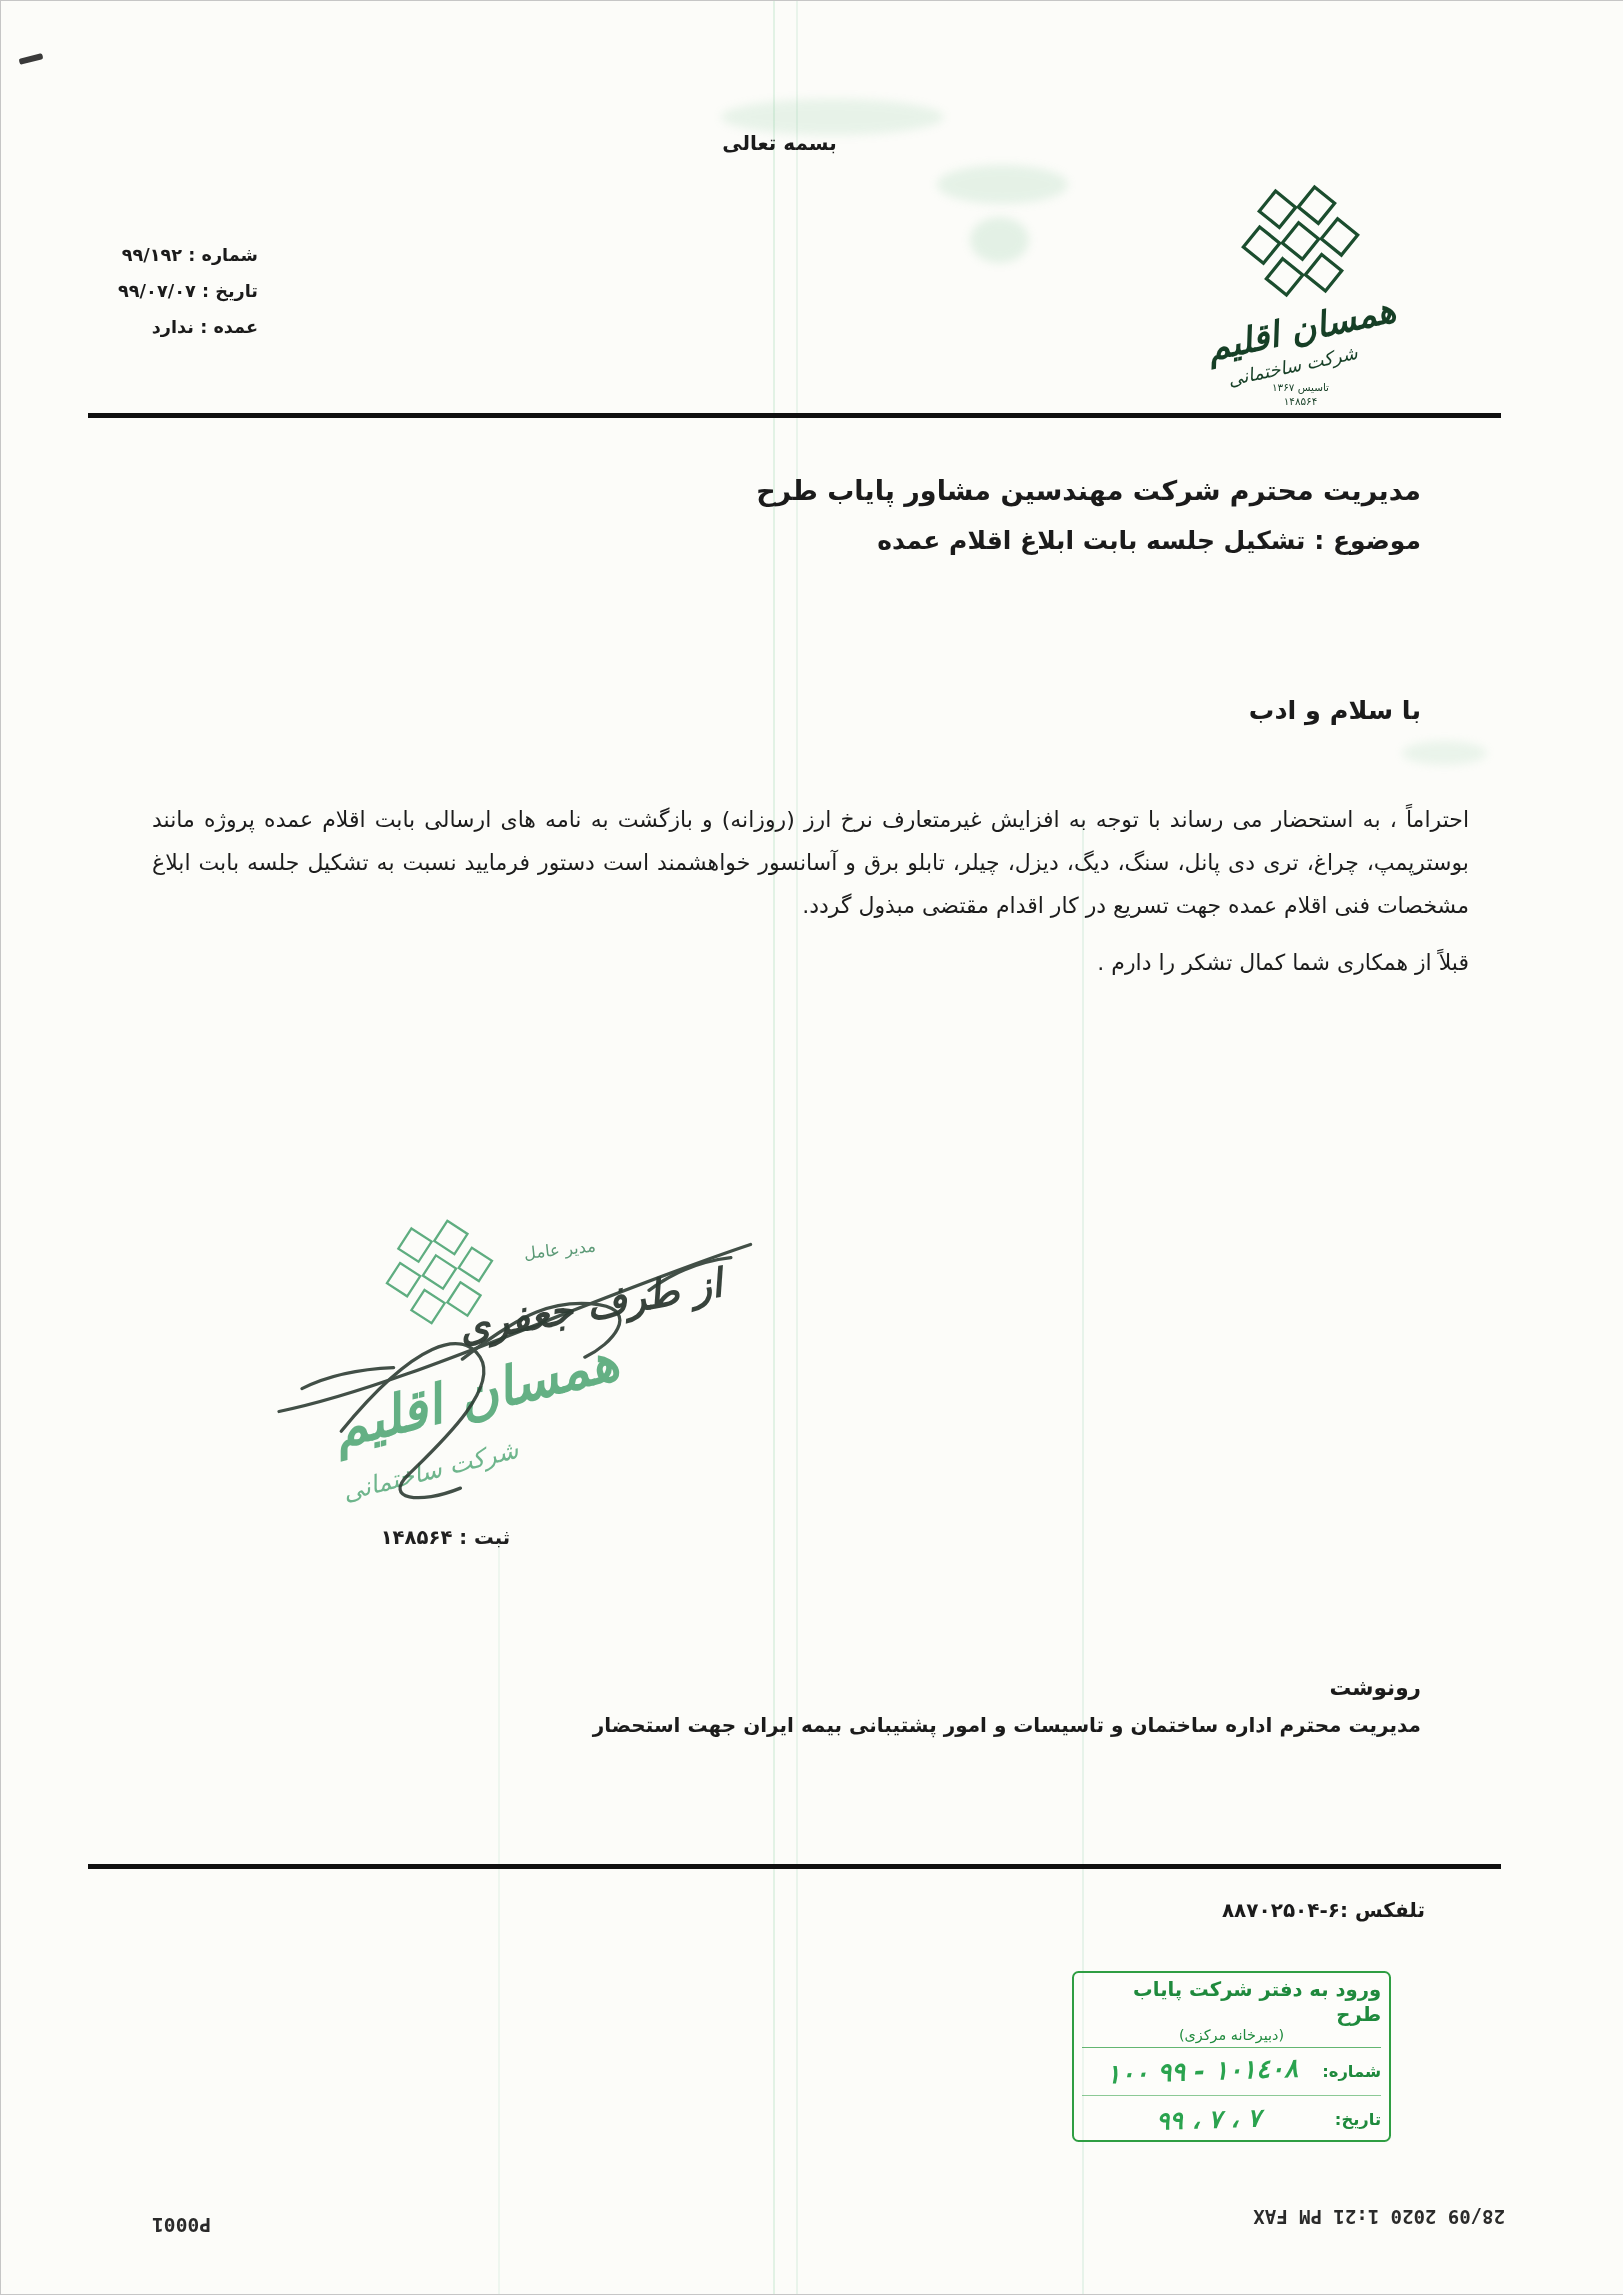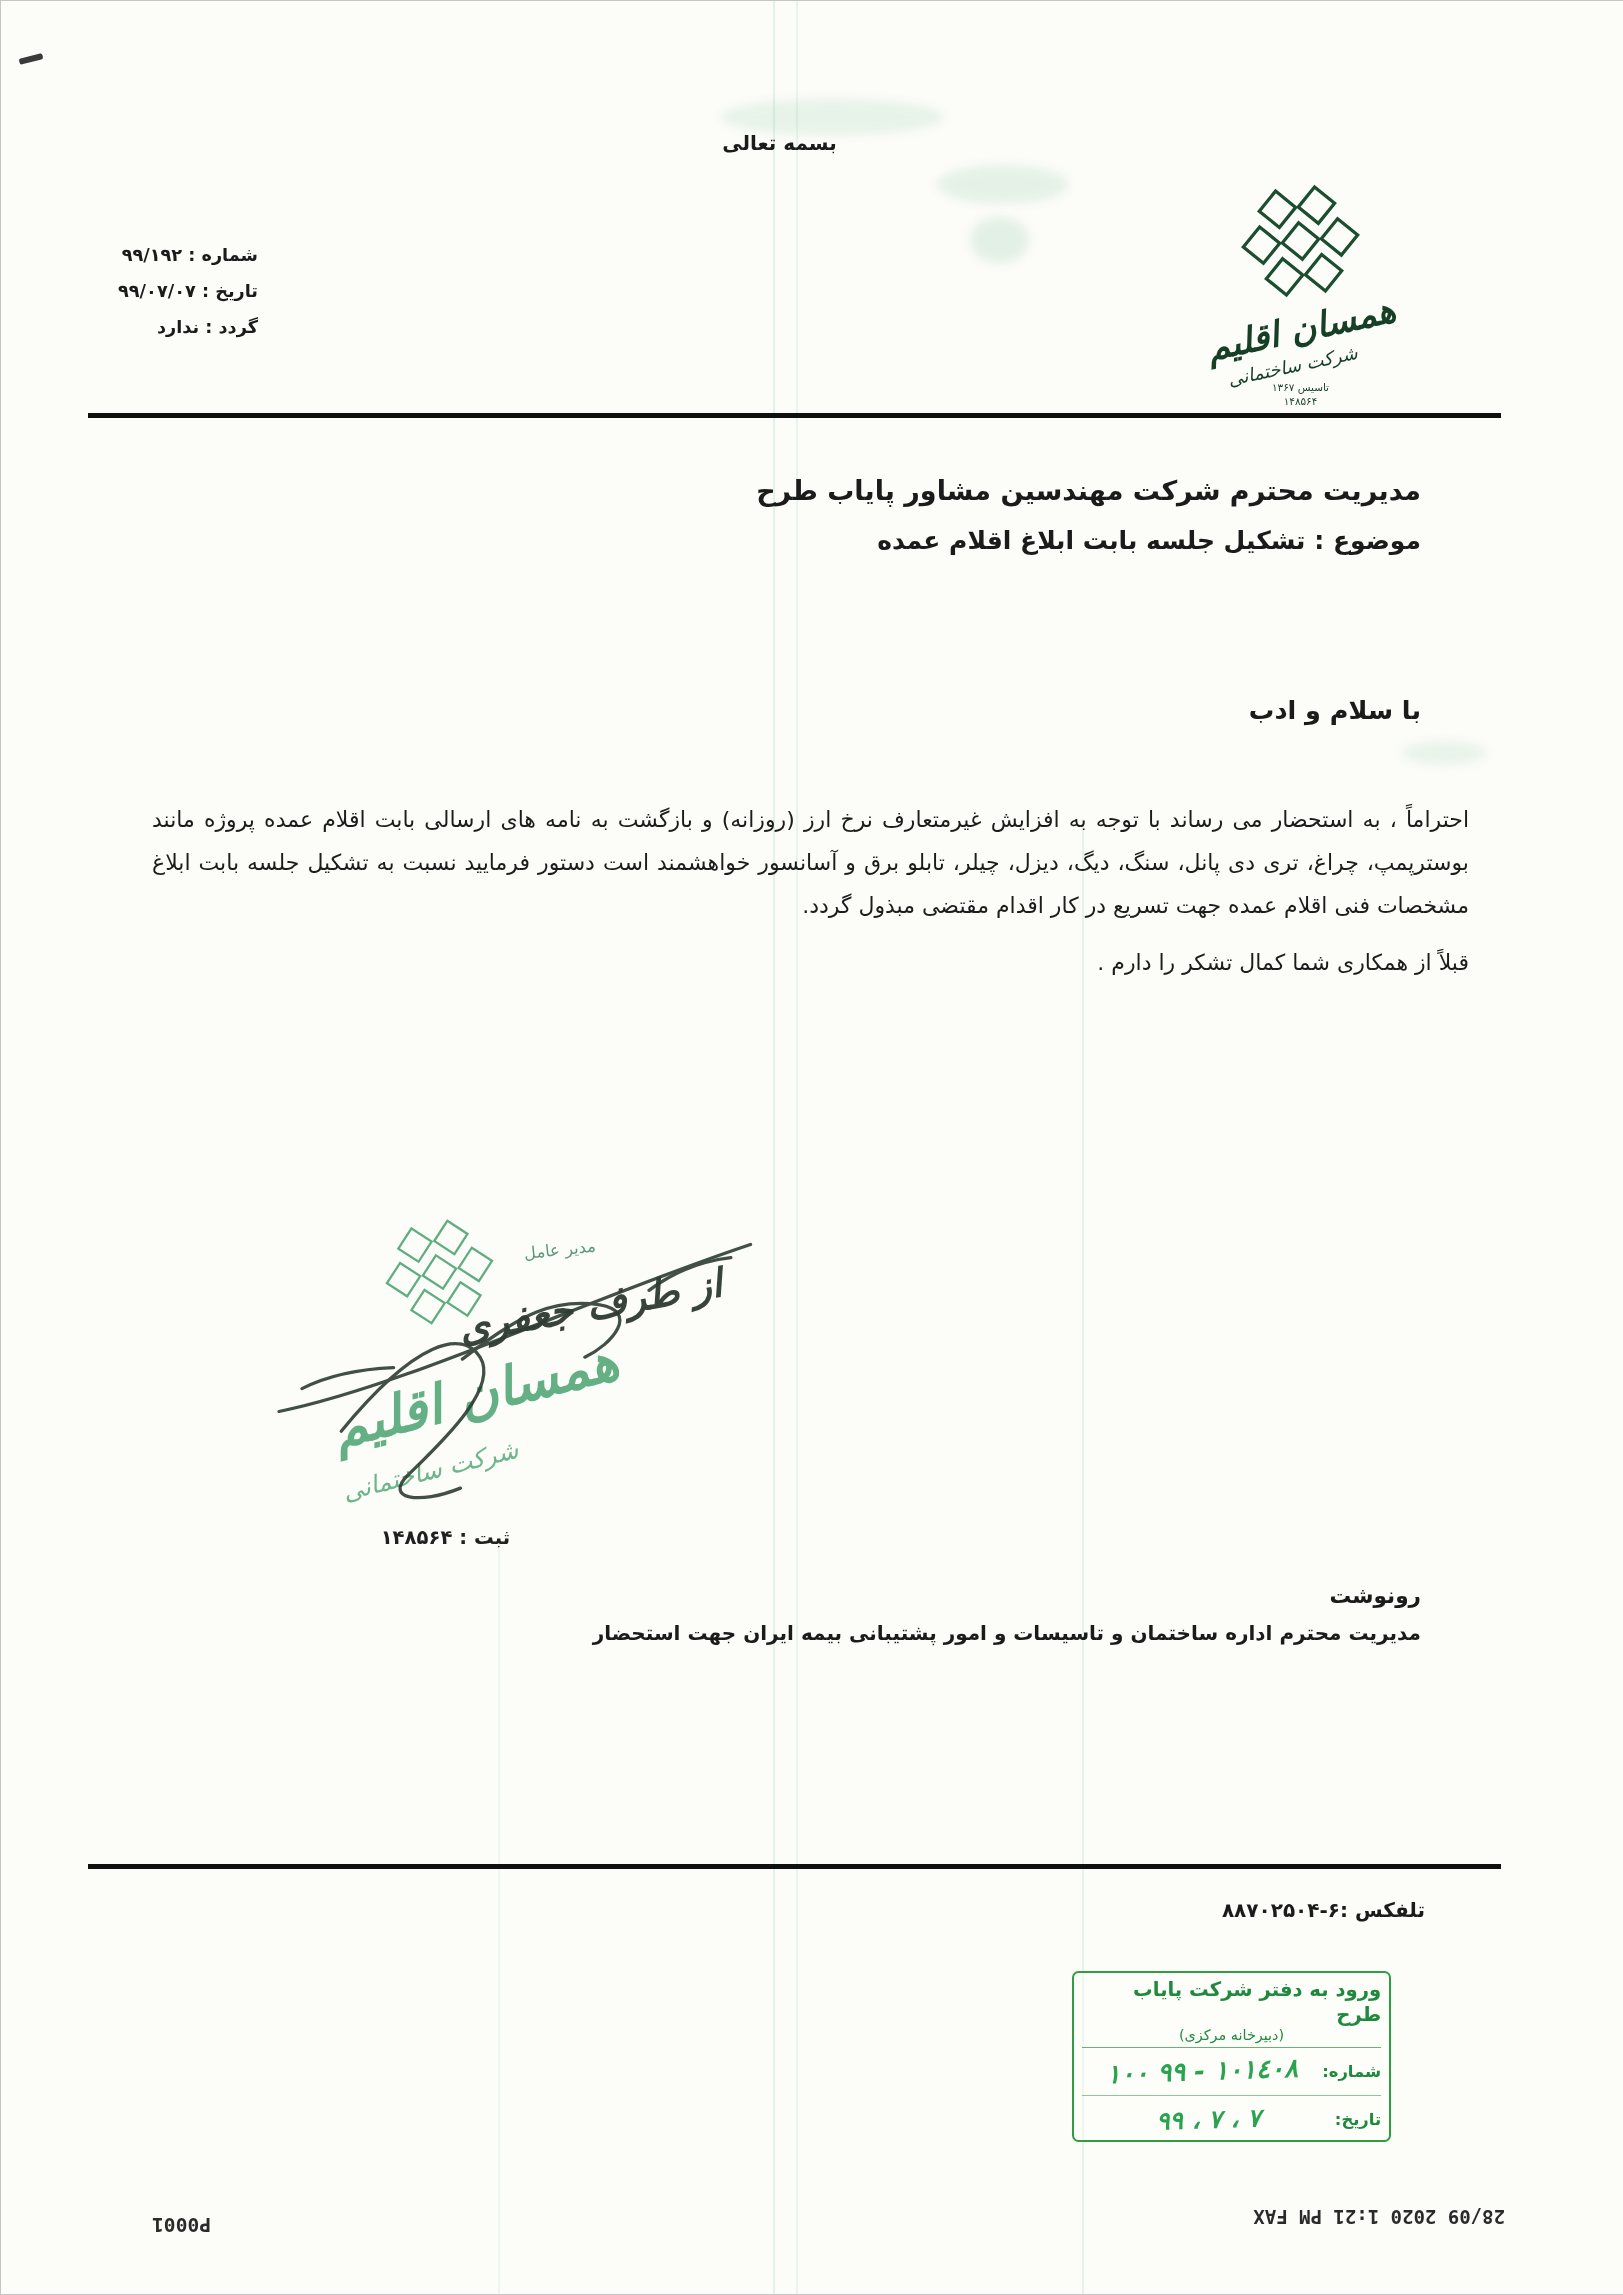--- a/index.html
+++ b/index.html
@@ -30,21 +30,21 @@
   .subject-line, .project-line { font-size:25px; font-weight:bold; margin-bottom:18.3px; }
   .salutation { top:694px; font-size:25.5px; font-weight:bold; }
 
   .body-block { left:137px; top:783px; width:1345px; direction:rtl;
     text-align:justify; font-size:22px; line-height:43px; color:#1c1c1c; }
   .body-block p { margin:14px; }
 
   .sig-reg { left:313px; top:1525px; width:196px; direction:rtl;
     font-size:19.6px; font-weight:bold; color:#202020; }
 
-  .cc-block { top:1582px;text-align:right; }
+  .cc-block { top:1674px;text-align:right; }
   .cc-label { font-size:21.6px; font-weight:bold; margin-bottom:13px; }
   .cc-text { font-size:20px; font-weight:bold; }
 
   .footer-row { left:193px; top:1897px; width:1231px; direction:rtl;
     display:flex; justify-content:space-between; align-items:baseline;
     font-size:20px; font-weight:bold; }
 
   .entry-stamp { left:1071px; top:1970px; width:319px; height:171px;
     border:2.6px solid #2f9e43; border-radius:6.5px; direction:rtl;
     color:#1f8a3d; padding:3.9px 7.9px 2.6px 7.9px; background:rgba(255,255,255,0.25); }
@@ -108,21 +108,21 @@
   <div class="abs meta-block">
     <div class="meta-line">
       <span>شماره :</span>
       <span>۹۹/۱۹۲</span>
     </div>
     <div class="meta-line">
       <span>تاریخ :</span>
       <span>۹۹/۰۷/۰۷</span>
     </div>
     <div class="meta-line">
-      <span>گردد :</span>
+      <span>عمده :</span>
       <span>ندارد</span>
     </div>
   </div>
 
   <div class="abs rule rule-top"></div>
 
   <div class="abs head-block recipient-block">
     <div class="recipient-line">مدیریت محترم شرکت مهندسین مشاور پایاب طرح</div>
     <div class="subject-line">
       <span>موضوع :</span>

